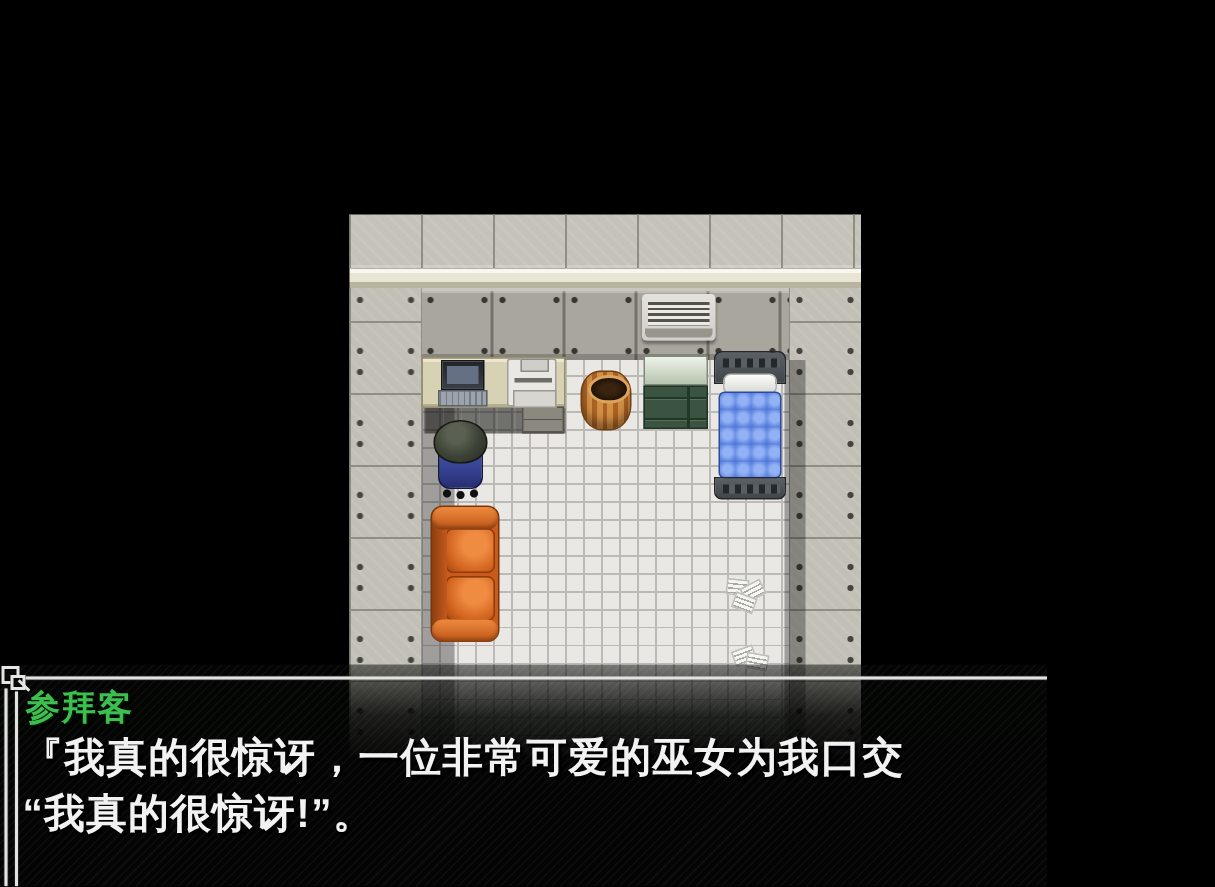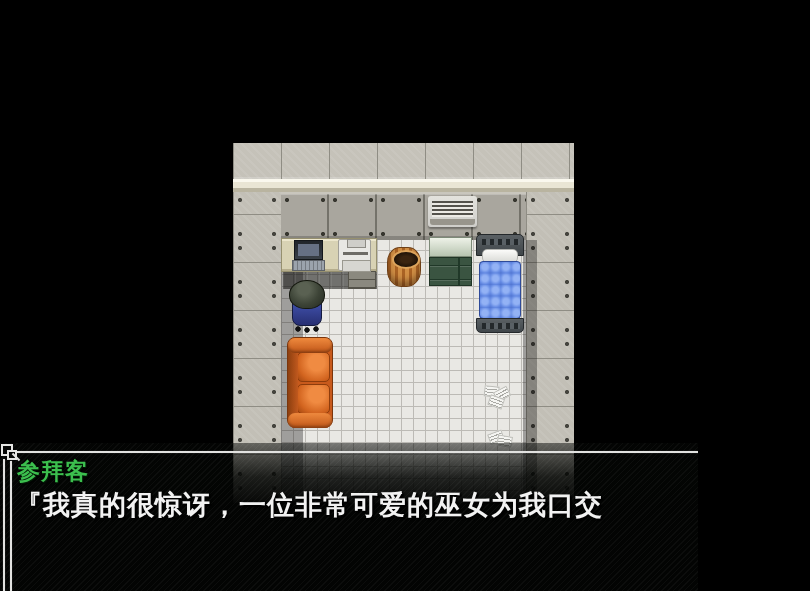--- a/index.html
+++ b/index.html
@@ -212,15 +212,16 @@
         <div class="diag"></div>
     </div>
     <div class="orn right" style="left:790px;top:1px;">
       <div class="sq1" style="left:8px;"></div>
         <div class="sq2" style="left:0px;"></div>
         <div class="diag"></div>
     </div>
 
     <div class="nametag">参拜客</div>
     <div class="dline l1">『我真的很惊讶，一位非常可爱的巫女为我口交</div>
+    <div class="dline l2">“我真的很惊讶!”。</div>
   </div>
 
 </div>
 
 </body></html>

